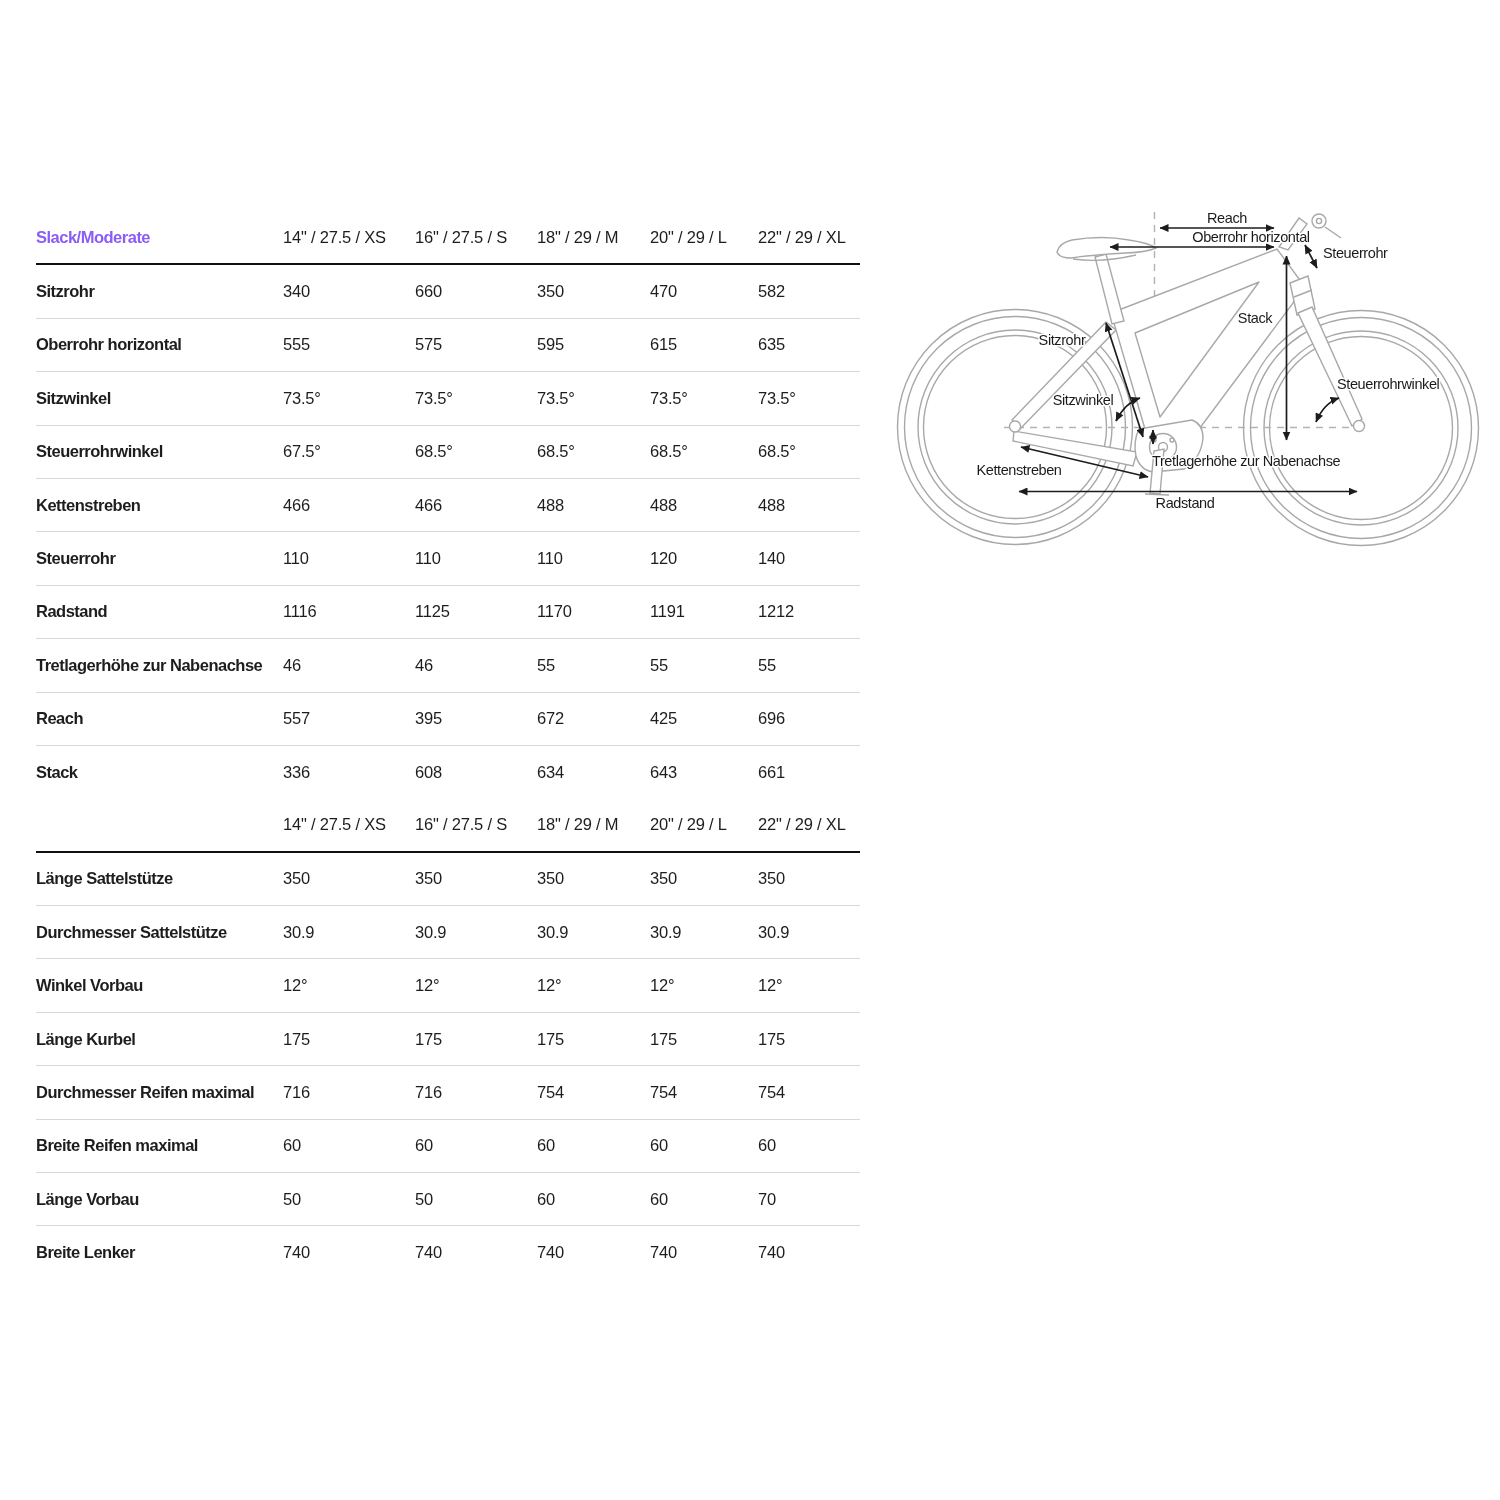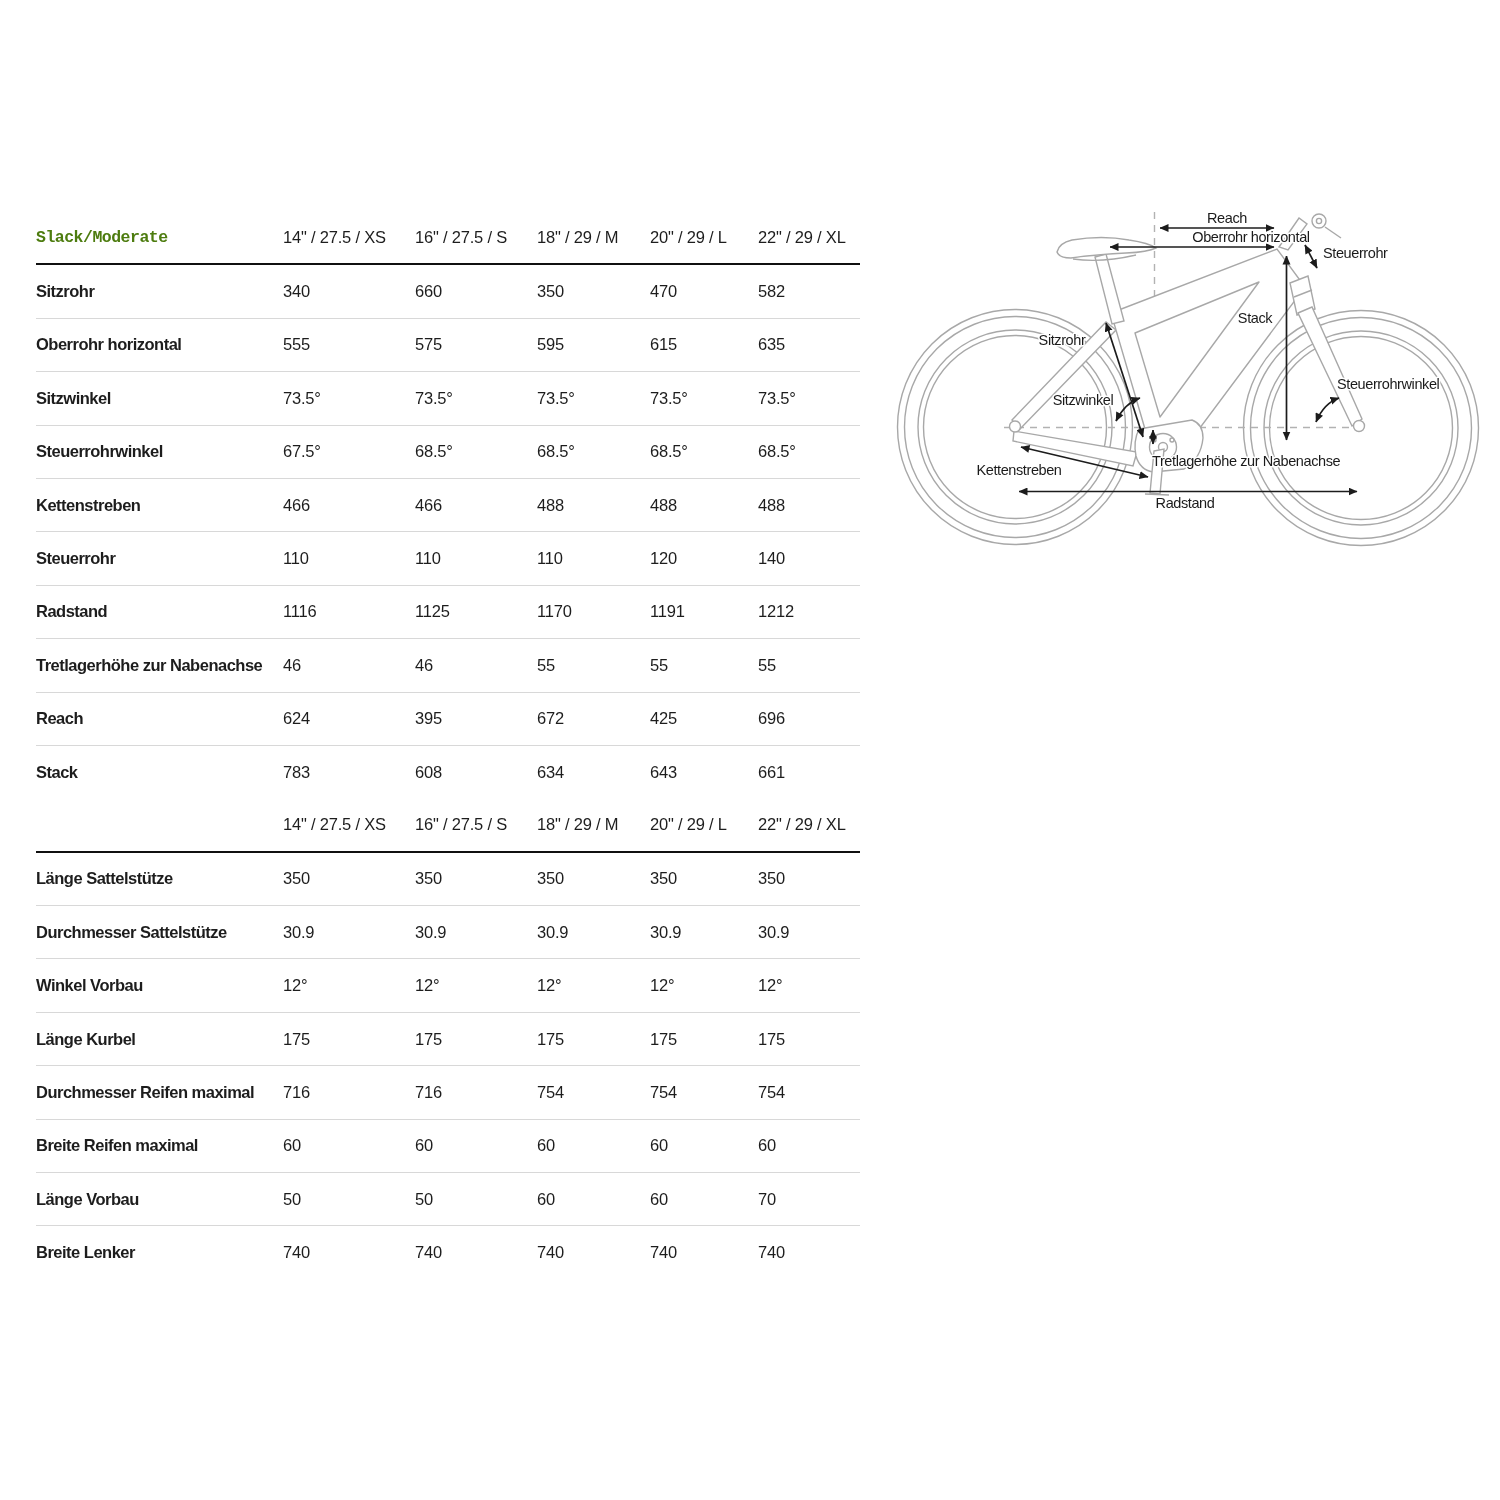--- a/index.html
+++ b/index.html
@@ -6,21 +6,21 @@
   .page{position:relative;width:1500px;height:1500px;background:#fff;overflow:hidden;
         font-family:"Liberation Sans",sans-serif;color:#1d1d1d;}
   .tables{position:absolute;left:36px;top:211px;width:824px;}
   .trow{display:grid;grid-template-columns:247px 132px 122px 113px 108px 1fr;
         align-items:center;height:52.4px;border-bottom:1px solid #d8d8d8;
         font-size:16.5px;letter-spacing:-0.2px;}
   .trow.header{border-bottom:2px solid #101010;}
   .tbody .trow:last-child{border-bottom:none;}
   .cell{white-space:nowrap;overflow:visible;}
   .cell.label{font-weight:bold;letter-spacing:-0.5px;}
-  .section-label{color:#4d7c0f;font-weight:normal;letter-spacing:-0.2px;font-family:Liberation Mono, monospace;}
+  .section-label{color:#8b5cf6;font-weight:normal;letter-spacing:-0.2px;}
   .diagram{position:absolute;left:880px;top:190px;width:610px;height:370px;}
   .bike{stroke:#a8a8a8;stroke-width:1.4;fill:none;}
   .tube{stroke:#a8a8a8;stroke-width:1.4;fill:#ffffff;}
   .dashedln{stroke:#b2b2b2;stroke-width:1.4;stroke-dasharray:7 6;fill:none;}
   .dim{stroke:#1c1c1c;stroke-width:1.7;fill:none;}
   .dlabel{font-family:"Liberation Sans",sans-serif;font-size:14.5px;letter-spacing:-0.4px;
           fill:#1b1b1b;paint-order:stroke;stroke:#ffffff;stroke-width:3px;stroke-linejoin:round;}
 </style>
 </head>
 <body>
@@ -98,29 +98,29 @@
           <div class="trow">
             <div class="cell label">Tretlagerhöhe zur Nabenachse</div>
             <div class="cell value">46</div>
             <div class="cell value">46</div>
             <div class="cell value">55</div>
             <div class="cell value">55</div>
             <div class="cell value">55</div>
           </div>
           <div class="trow">
             <div class="cell label">Reach</div>
-            <div class="cell value">624</div>
+            <div class="cell value">557</div>
             <div class="cell value">395</div>
             <div class="cell value">672</div>
             <div class="cell value">425</div>
             <div class="cell value">696</div>
           </div>
           <div class="trow">
             <div class="cell label">Stack</div>
-            <div class="cell value">783</div>
+            <div class="cell value">336</div>
             <div class="cell value">608</div>
             <div class="cell value">634</div>
             <div class="cell value">643</div>
             <div class="cell value">661</div>
           </div>
         </div>
     </section>
 
     <section>
       <div class="trow header">

